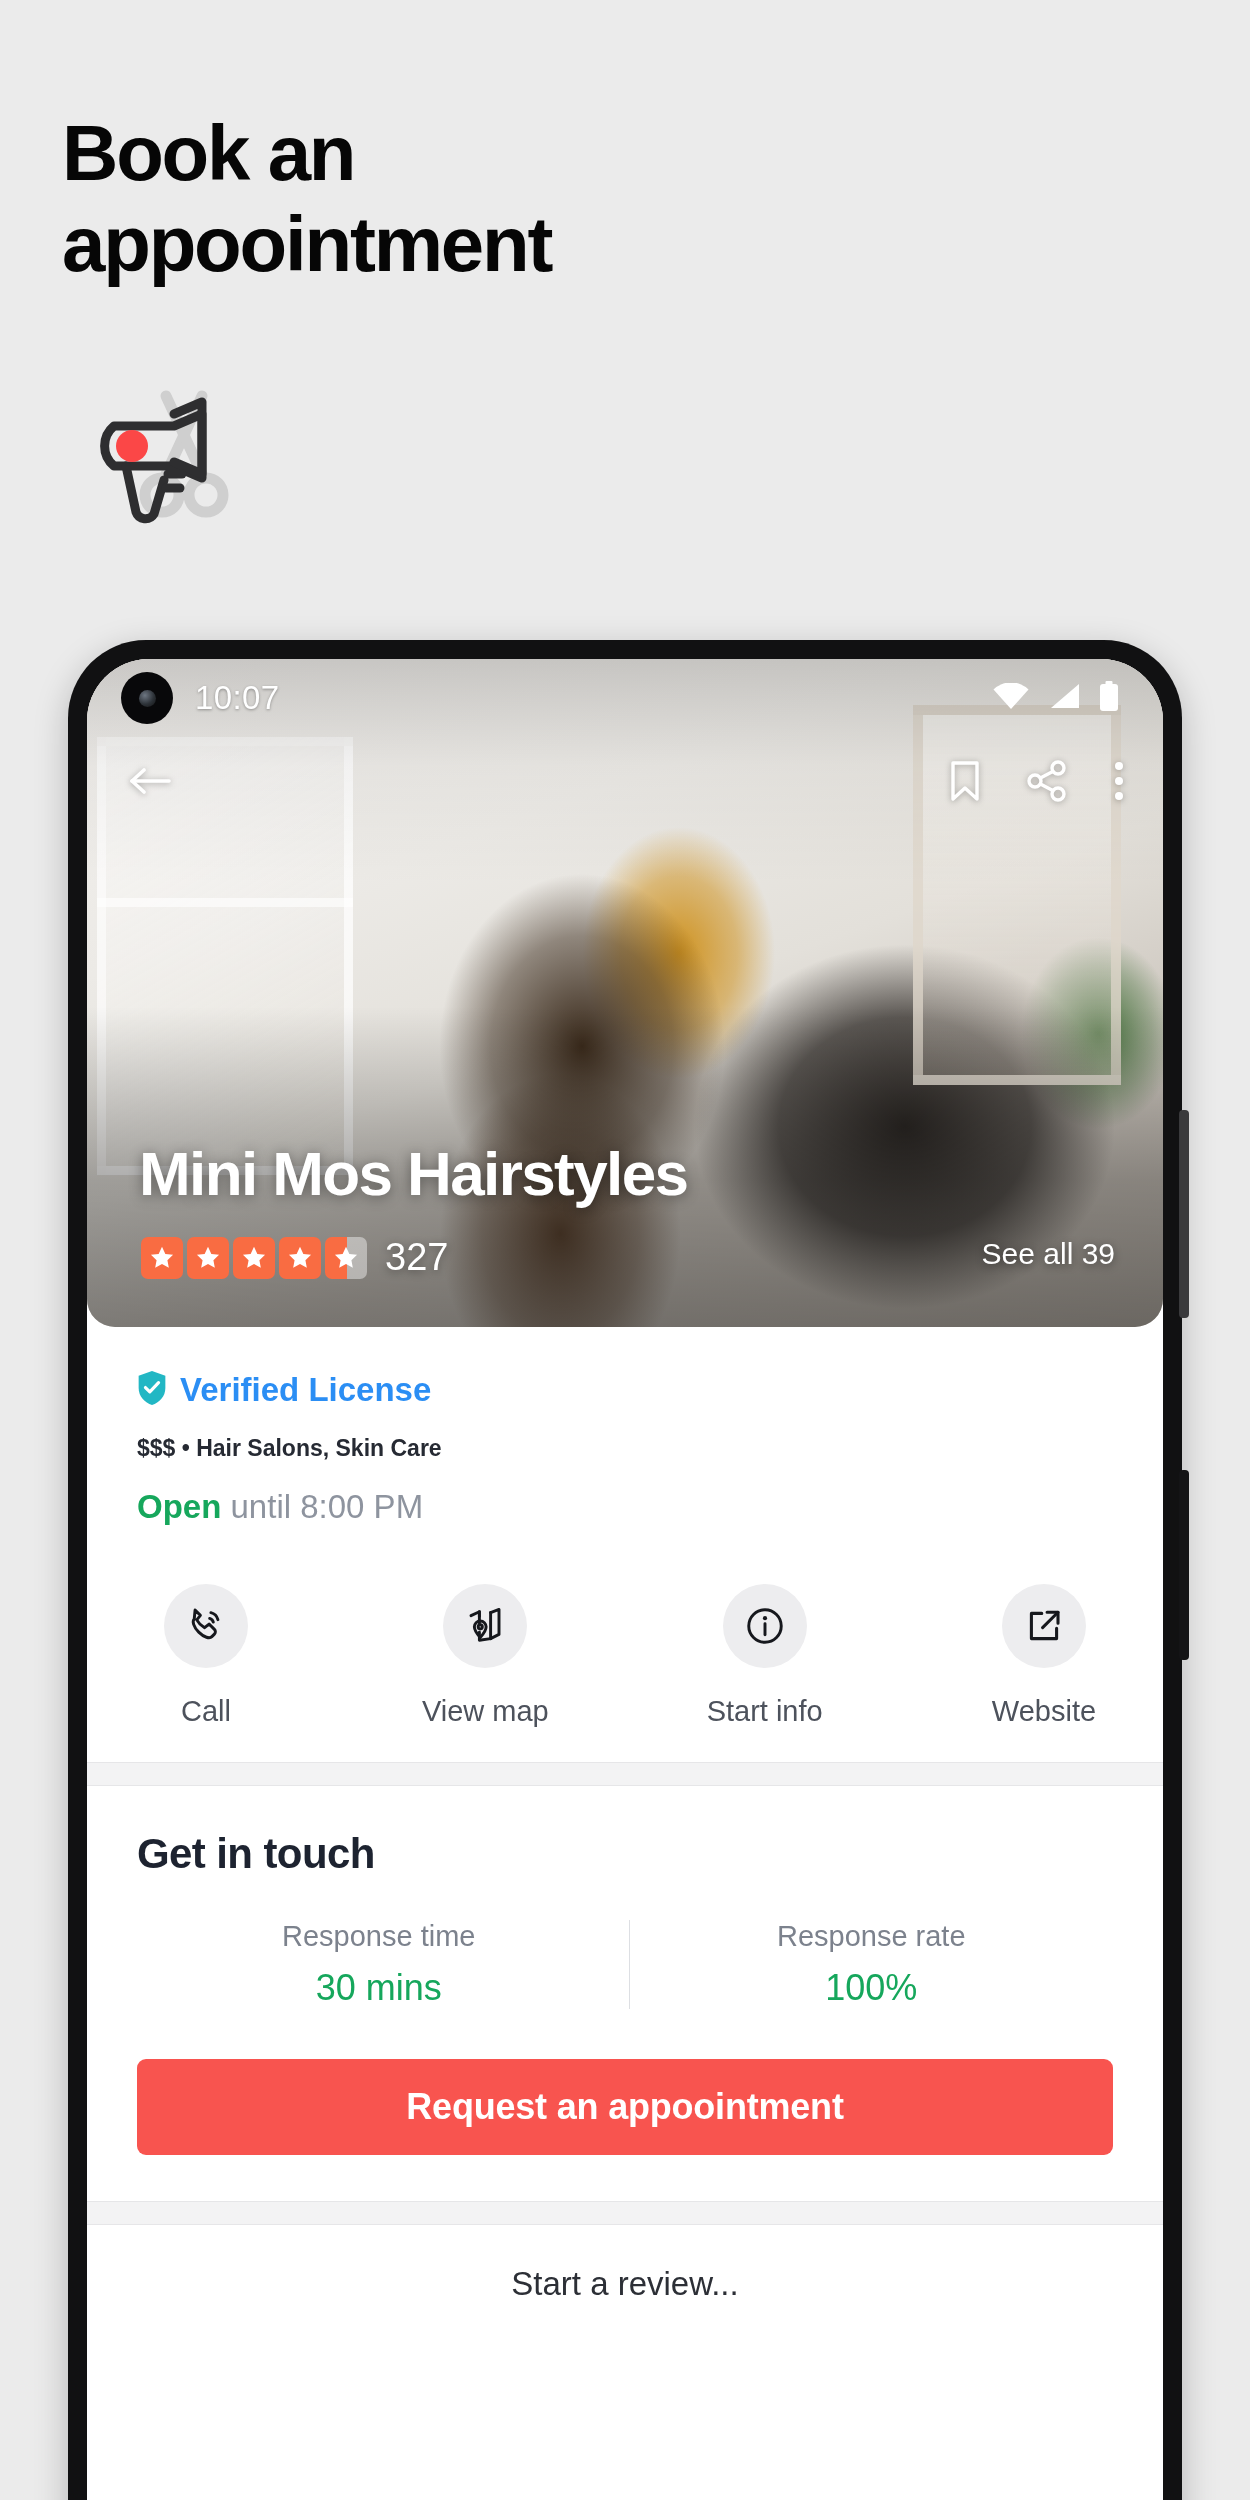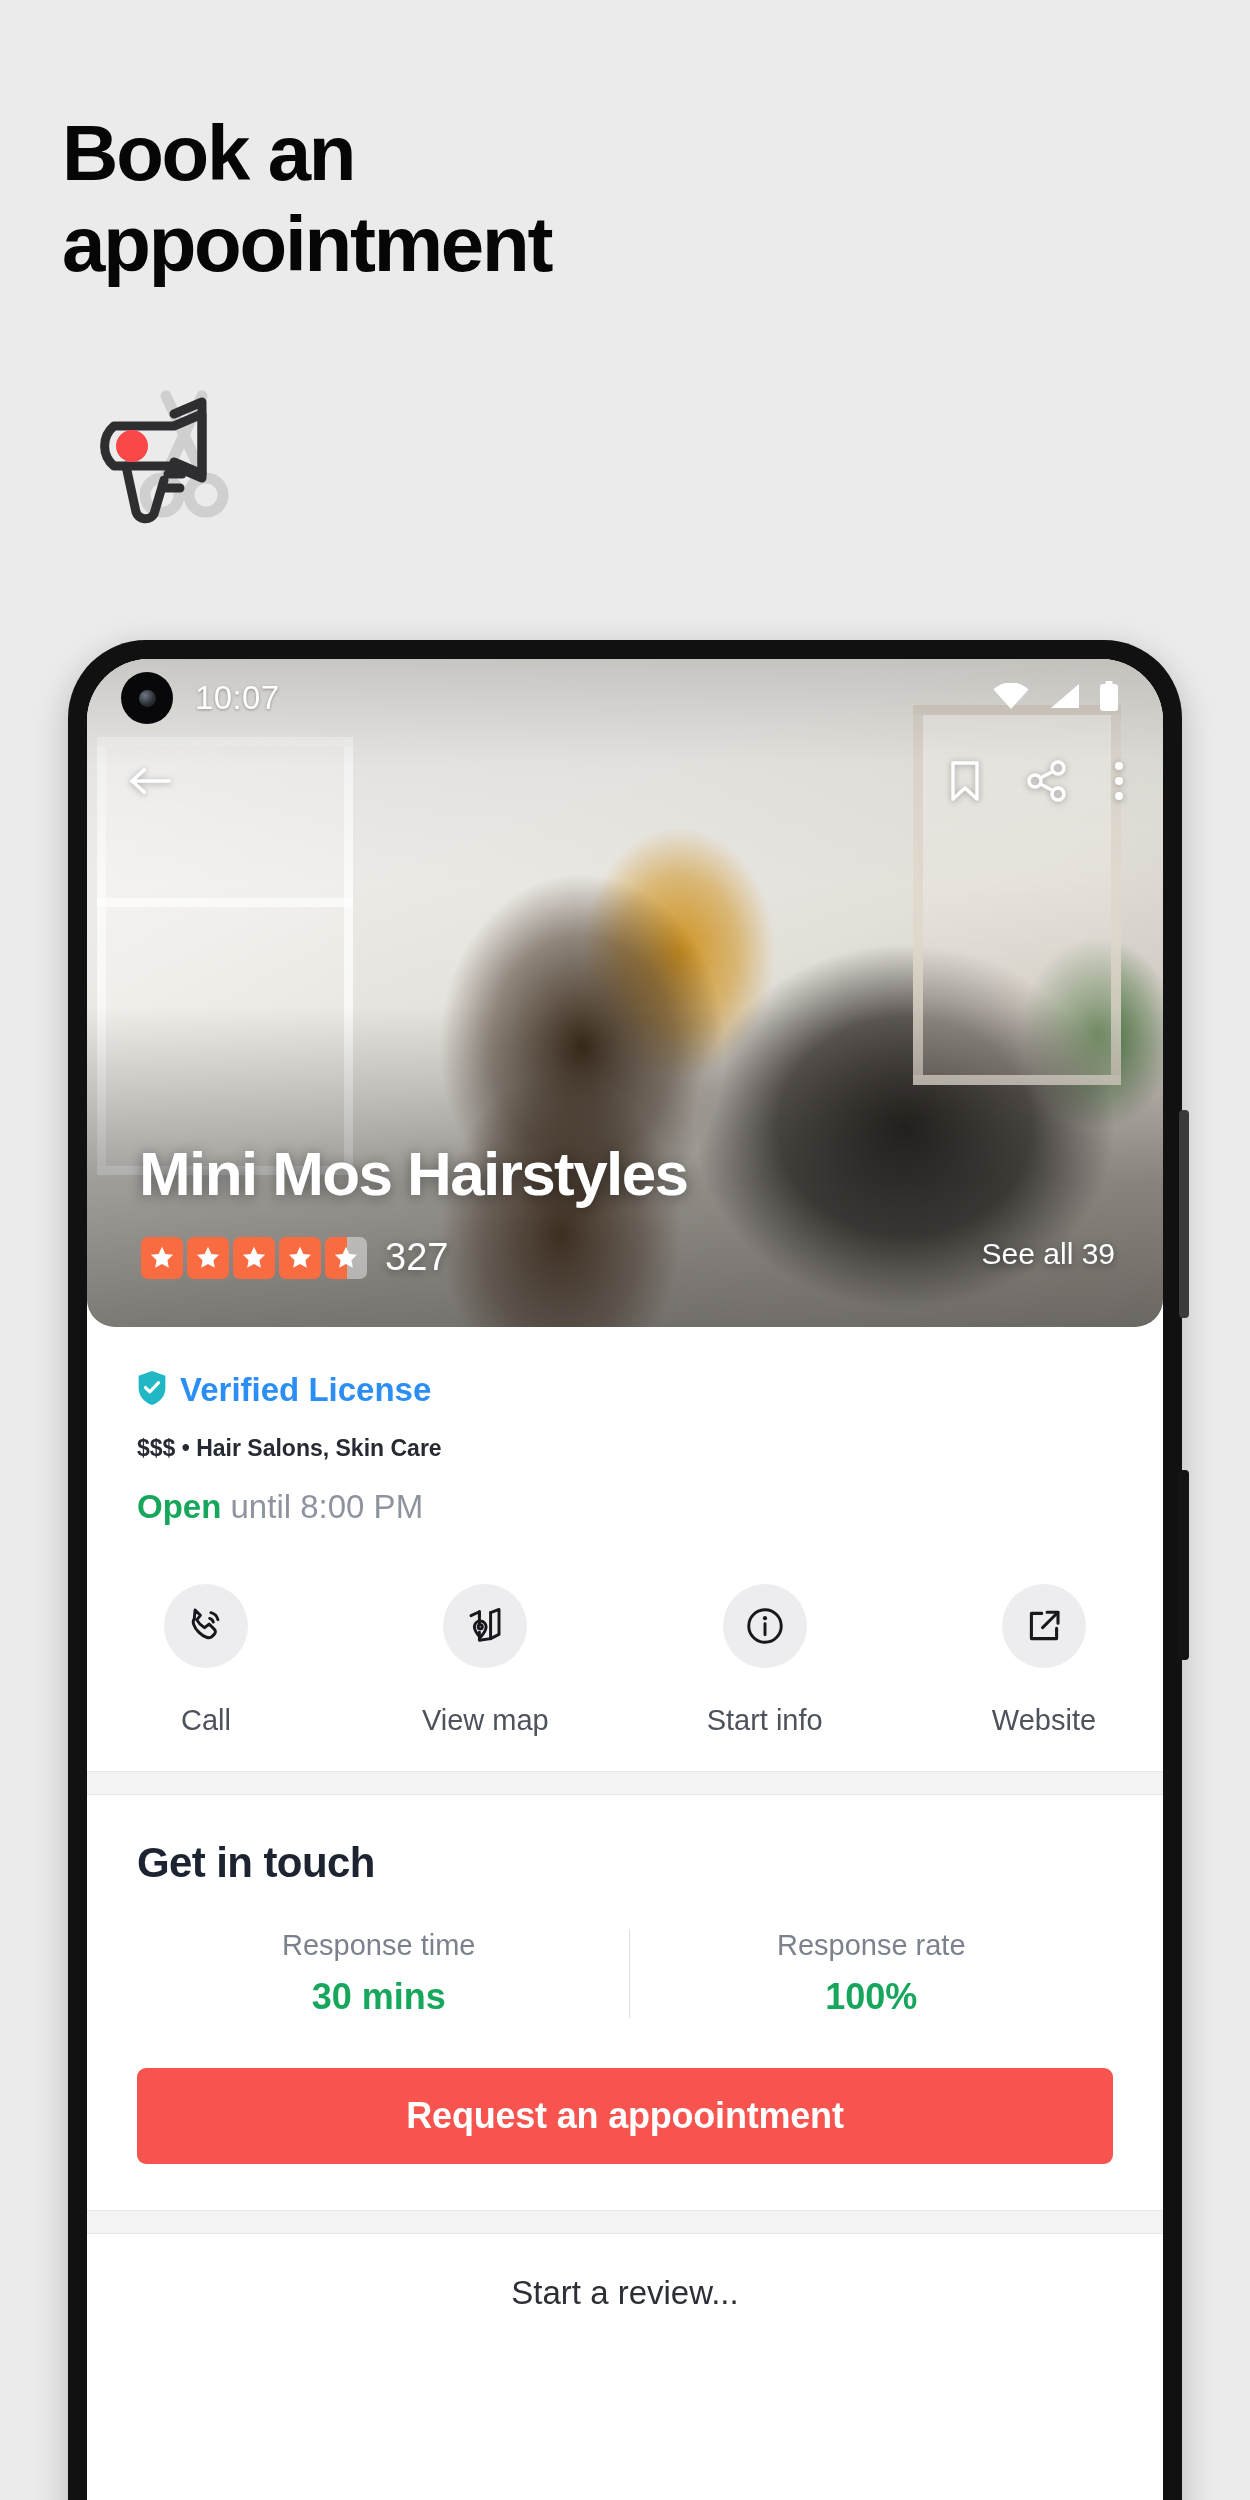--- a/index.html
+++ b/index.html
@@ -267,21 +267,21 @@
     display: flex;
     justify-content: space-between;
     padding: 48px 44px 34px 44px;
     background: #ffffff;
   }
   .action {
     width: 150px;
     display: flex;
     flex-direction: column;
     align-items: center;
-    gap: 36px;
+    gap: 27px;
   }
   .action-circle {
     width: 84px; height: 84px;
     border-radius: 50%;
     background: #ededef;
     display: flex; align-items: center; justify-content: center;
   }
   .action-label {
     font-size: 29px;
     color: #4d525c;
@@ -316,21 +316,21 @@
   }
   .stat {
     flex: 1;
     display: flex;
     flex-direction: column;
     align-items: center;
     gap: 14px;
   }
   .stat + .stat { border-left: 1px solid #dddfe3; }
   .stat-label { font-size: 29px; color: #7c828d; font-weight: 400; }
-  .stat-value { font-size: 36px; color: #16a75c; font-weight: 700; }
+  .stat-value { font-size: 36px; color: #16a75c; font-weight: 400; }
 
   .cta {
     display: block;
     width: 100%;
     box-sizing: border-box;
     background: #f8544f;
     color: #ffffff;
     border: none;
     border-radius: 9px;
     padding: 27px 0;

